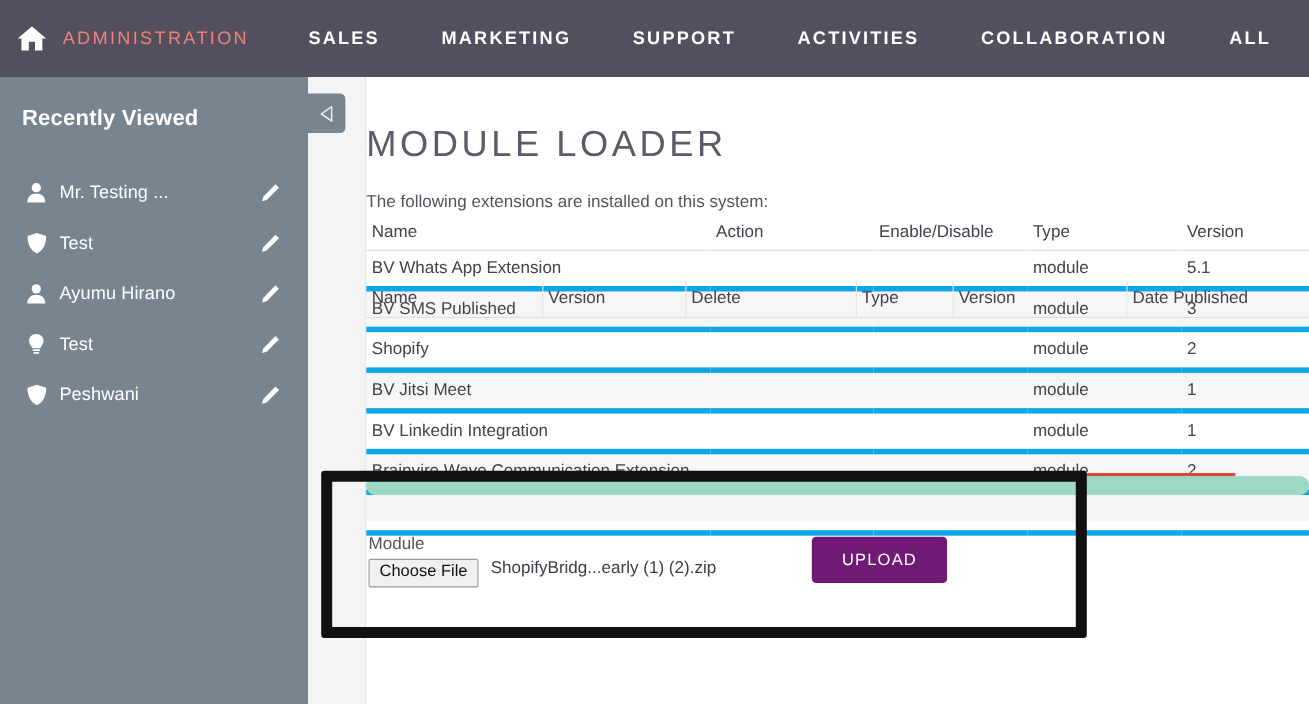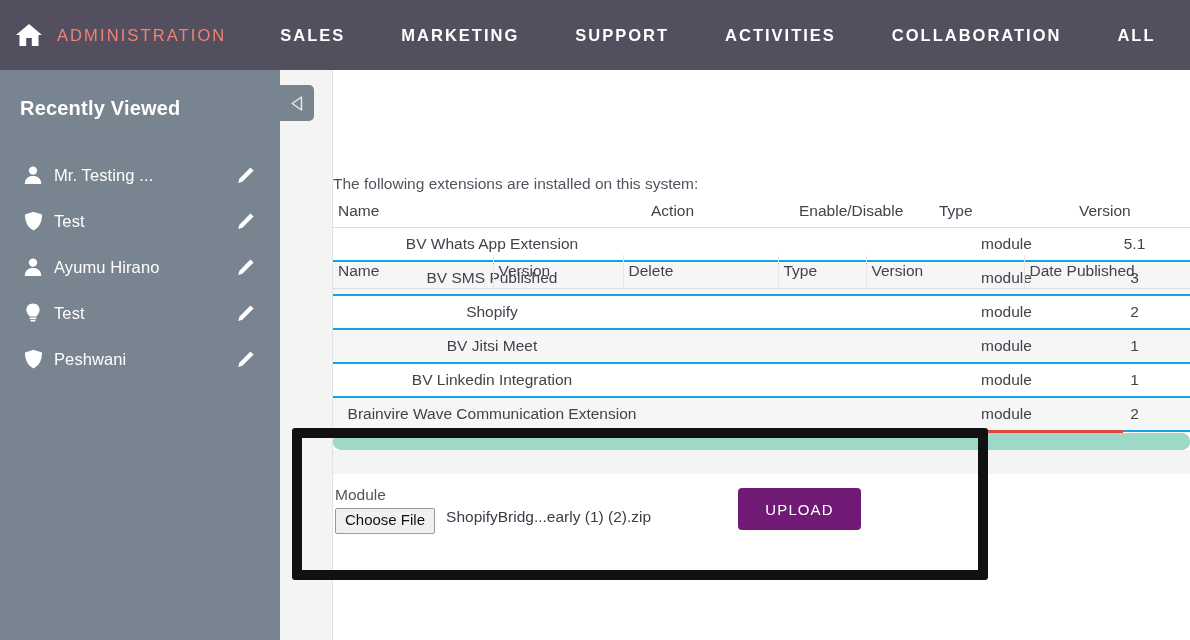--- a/index.html
+++ b/index.html
@@ -108,23 +108,22 @@
   }
   .ext-table th {
     text-align: left; font-weight: normal;
     padding: 6px 0 7px 5px;
     border-bottom: 1px solid #dededf;
     background: #ffffff;
     white-space: nowrap;
   }
   .ext-table td {
     padding: 7px 0 7px 5px;
-    border-bottom: 2px solid #0ea5e9;
+    border-bottom: 5px solid #0ea5e9;
     white-space: nowrap;
-    text-align: center;
   }
   .ext-table tbody tr:nth-child(odd) td { background: #ffffff; }
   .ext-table tbody tr:nth-child(even) td { background: #f6f6f7; }
   .c-name { width: 313px; }
   .c-action { width: 148px; }
   .c-endis { width: 140px; }
   .c-type { width: 140px; }
   .c-ver { width: 116px; }
 
   
@@ -318,20 +317,21 @@
     <svg width="17" height="17" viewBox="0 0 17 17">
       <path d="M12.5 2 L3.2 8.5 L12.5 15 Z" fill="none" stroke="#e6edf2" stroke-width="1.4" stroke-linejoin="round"></path>
     </svg>
   </div>
 
   <div class="content">
     <div class="gutter"></div>
 
     <div class="page">
 
+      <div class="page-title">MODULE LOADER</div>
       <div class="page-sub">The following extensions are installed on this system:</div>
 
       <table class="ext-table">
         <thead>
           <tr>
             <th class="c-name">Name</th>
             <th class="c-action">Action</th>
             <th class="c-endis">Enable/Disable</th>
             <th class="c-type">Type</th>
             <th class="c-ver">Version</th>

